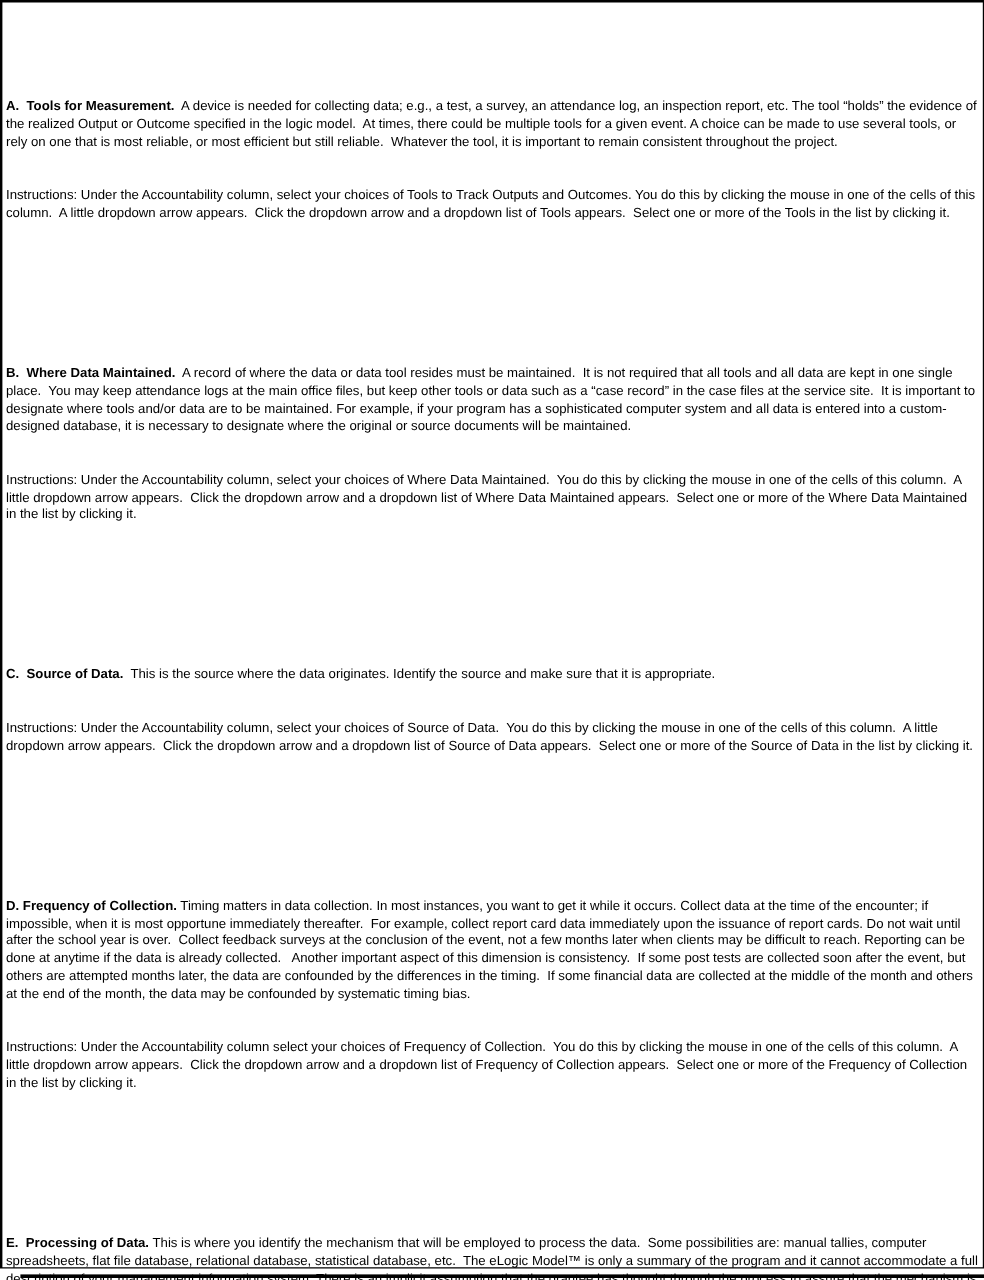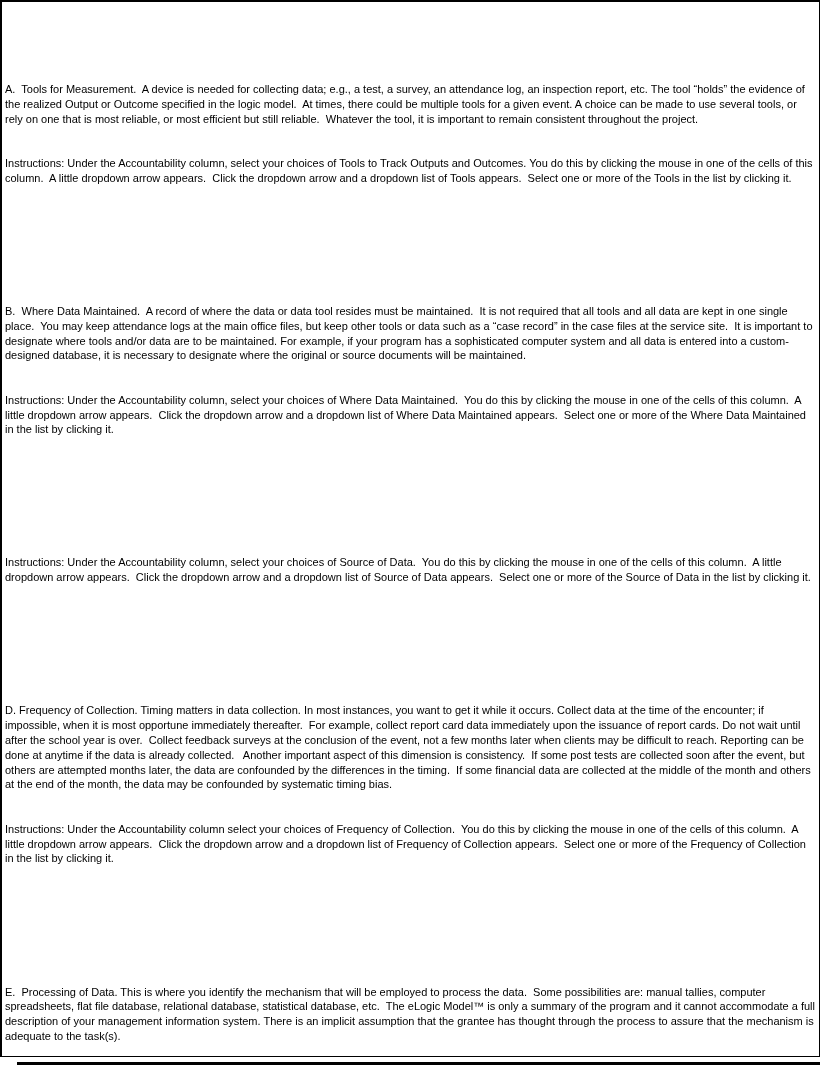--- a/index.html
+++ b/index.html
@@ -34,21 +34,21 @@
     line-height: 14.8px;
     white-space: pre-wrap;
   }
   .para {
     margin: 0 0 14.8px 0;
   }
   .para:last-child {
     margin-bottom: 0;
   }
   b {
-    font-weight: normal;
+    font-weight: bold;
   }
   .u {
   }
   .next-page-edge {
     position: absolute;
     left: 17px;
     right: 0;
     top: 1062px;
     height: 3px;
     background: #000000;
@@ -63,20 +63,21 @@
     <div><b>A.  Tools for Measurement.</b><span>  A device is needed for collecting data; e.g., a test, a survey, an attendance log, an inspection report, etc. The tool “holds” the evidence of the realized Output or Outcome specified in the logic model.  At times, there could be multiple tools for a given event. A choice can be made to use several tools, or rely on one that is most reliable, or most efficient but still reliable.  Whatever the tool, it is important to remain consistent throughout the project.</span></div>
     <div><span class="u">Instructions:</span><span> Under the Accountability column, select your choices of Tools to Track Outputs and Outcomes. You do this by clicking the mouse in one of the cells of this column.  A little dropdown arrow appears.  Click the dropdown arrow and a dropdown list of Tools appears.  Select one or more of the Tools in the list by clicking it.</span></div>
   </div>
 
   <div class="para">
     <div><b>B.  Where Data Maintained.</b><span>  A record of where the data or data tool resides must be maintained.  It is not required that all tools and all data are kept in one single place.  You may keep attendance logs at the main office files, but keep other tools or data such as a “case record” in the case files at the service site.  It is important to designate where tools and/or data are to be maintained. For example, if your program has a sophisticated computer system and all data is entered into a custom-designed database, it is necessary to designate where the original or source documents will be maintained.</span></div>
     <div><span class="u">Instructions:</span><span> Under the Accountability column, select your choices of Where Data Maintained.  You do this by clicking the mouse in one of the cells of this column.  A little dropdown arrow appears.  Click the dropdown arrow and a dropdown list of Where Data Maintained appears.  Select one or more of the Where Data Maintained in the list by clicking it.</span></div>
   </div>
 
   <div class="para">
+    <div><b>C.  Source of Data.</b><span>  This is the source where the data originates. Identify the source and make sure that it is appropriate.</span></div>
     <div><span class="u">Instructions:</span><span> Under the Accountability column, select your choices of Source of Data.  You do this by clicking the mouse in one of the cells of this column.  A little dropdown arrow appears.  Click the dropdown arrow and a dropdown list of Source of Data appears.  Select one or more of the Source of Data in the list by clicking it.</span></div>
   </div>
 
   <div class="para">
     <div><b>D. Frequency of Collection.</b><span> Timing matters in data collection. In most instances, you want to get it while it occurs. Collect data at the time of the encounter; if impossible, when it is most opportune immediately thereafter.  For example, collect report card data immediately upon the issuance of report cards. Do not wait until after the school year is over.  Collect feedback surveys at the conclusion of the event, not a few months later when clients may be difficult to reach. Reporting can be done at anytime if the data is already collected.   Another important aspect of this dimension is consistency.  If some post tests are collected soon after the event, but others are attempted months later, the data are confounded by the differences in the timing.  If some financial data are collected at the middle of the month and others at the end of the month, the data may be confounded by systematic timing bias.</span></div>
     <div><span class="u">Instructions:</span><span> Under the Accountability column select your choices of Frequency of Collection.  You do this by clicking the mouse in one of the cells of this column.  A little dropdown arrow appears.  Click the dropdown arrow and a dropdown list of Frequency of Collection appears.  Select one or more of the Frequency of Collection in the list by clicking it.</span></div>
   </div>
 
   <div class="para">
     <div><b>E.  Processing of Data.</b><span> This is where you identify the mechanism that will be employed to process the data.  Some possibilities are: manual tallies, computer spreadsheets, flat file database, relational database, statistical database, etc.  The eLogic Model™ is only a summary of the program and it cannot accommodate a full description of your management information system. There is an implicit assumption that the grantee has thought through the process to assure that the mechanism is adequate to the task(s).</span></div>

